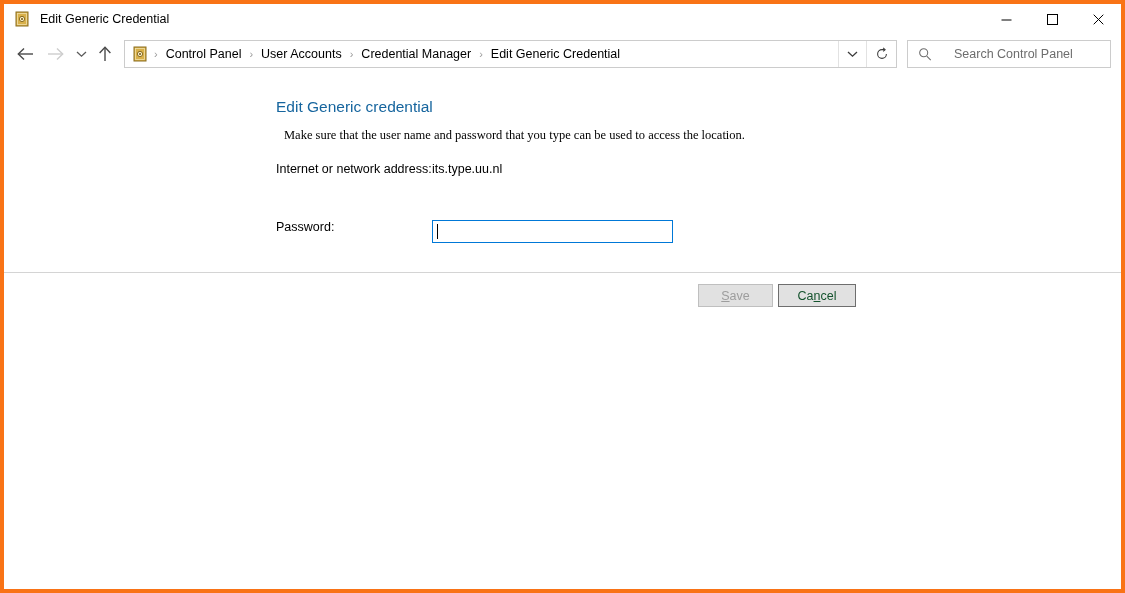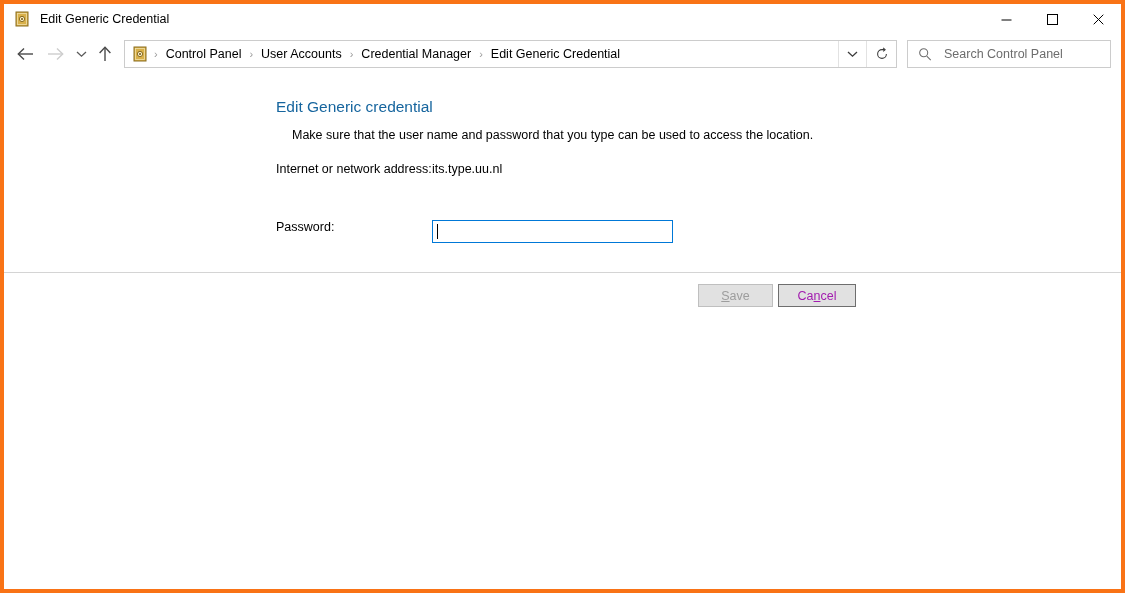--- a/index.html
+++ b/index.html
@@ -156,21 +156,21 @@
     border: 1px solid #cccccc;
     background: #ffffff;
     display: flex;
     align-items: center;
     flex: 0 0 auto;
   }
   #search-icon { margin-left: 10px; flex: 0 0 auto; }
   #search-input {
     border: 0;
     outline: none;
-    margin-left: 10px;
+    margin-left: 20px;
     font-family: "Liberation Sans", sans-serif;
     font-size: 12.5px;
     color: #000000;
     width: 150px;
     background: transparent;
   }
   #search-input::placeholder { color: #6d6d6d; opacity: 1; }
 
   
   #content {
@@ -182,25 +182,26 @@
   #heading {
     position: absolute;
     left: 272px;
     top: 24px;
     font-size: 15.5px;
     color: #16659e;
     white-space: nowrap;
   }
   #subheading {
     position: absolute;
-    left: 288px;
+    left: 280px;
     top: 54px;
     font-size: 12.5px;
     color: #000000;
     white-space: nowrap;
+    font-family: Liberation Serif, serif;
   }
 
   .form-row {
     position: absolute;
     left: 272px;
     display: flex;
     align-items: flex-start;
     height: 22px;
   }
   #row-address { top: 88px; }
@@ -282,21 +283,21 @@
   #btn-save {
     left: 694px;
     width: 75px;
     border: 1px solid #bfbfbf;
     color: #9d9d9d;
   }
   #btn-cancel {
     left: 774px;
     width: 78px;
     border: 1px solid #6e6e6e;
-    color: #a21caf;
+    color: #14532d;
   }
   .accel { text-decoration: underline; }
 
   
   #filler {
     flex: 1 1 auto;
     background: #ffffff;
   }
 </style>
 </head>

